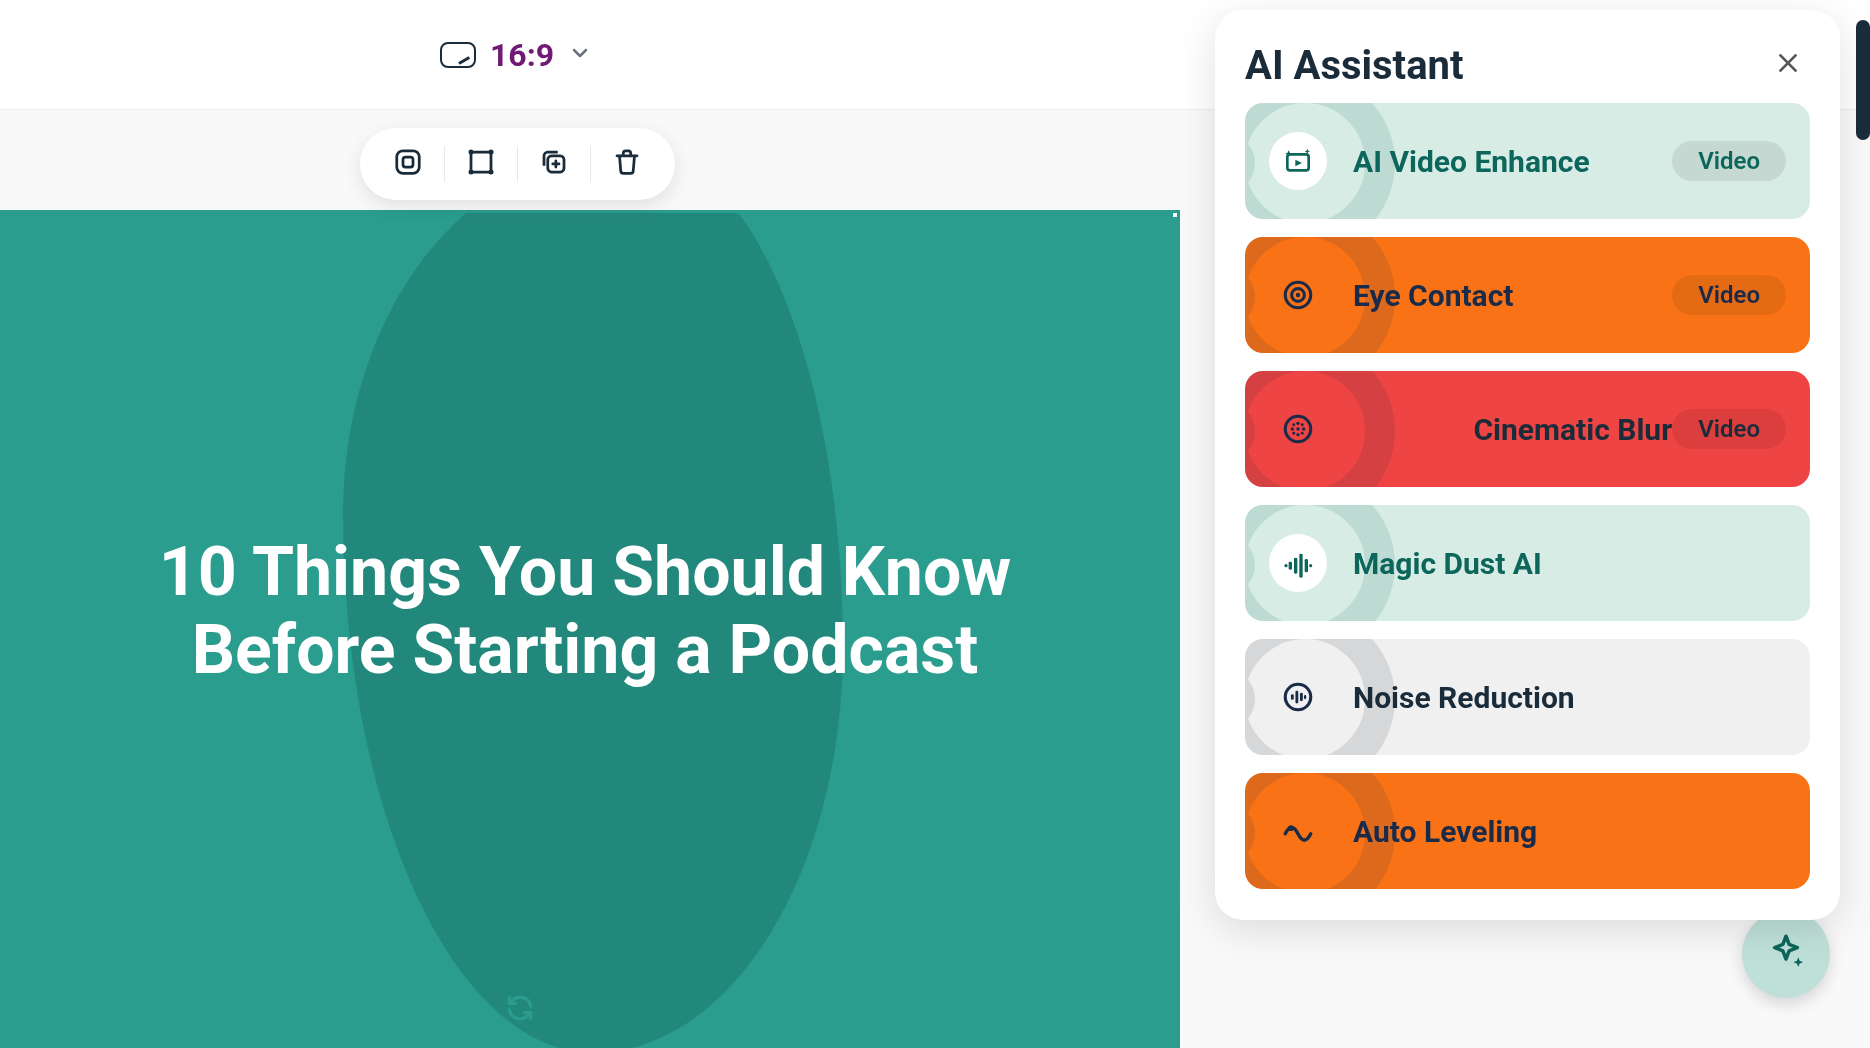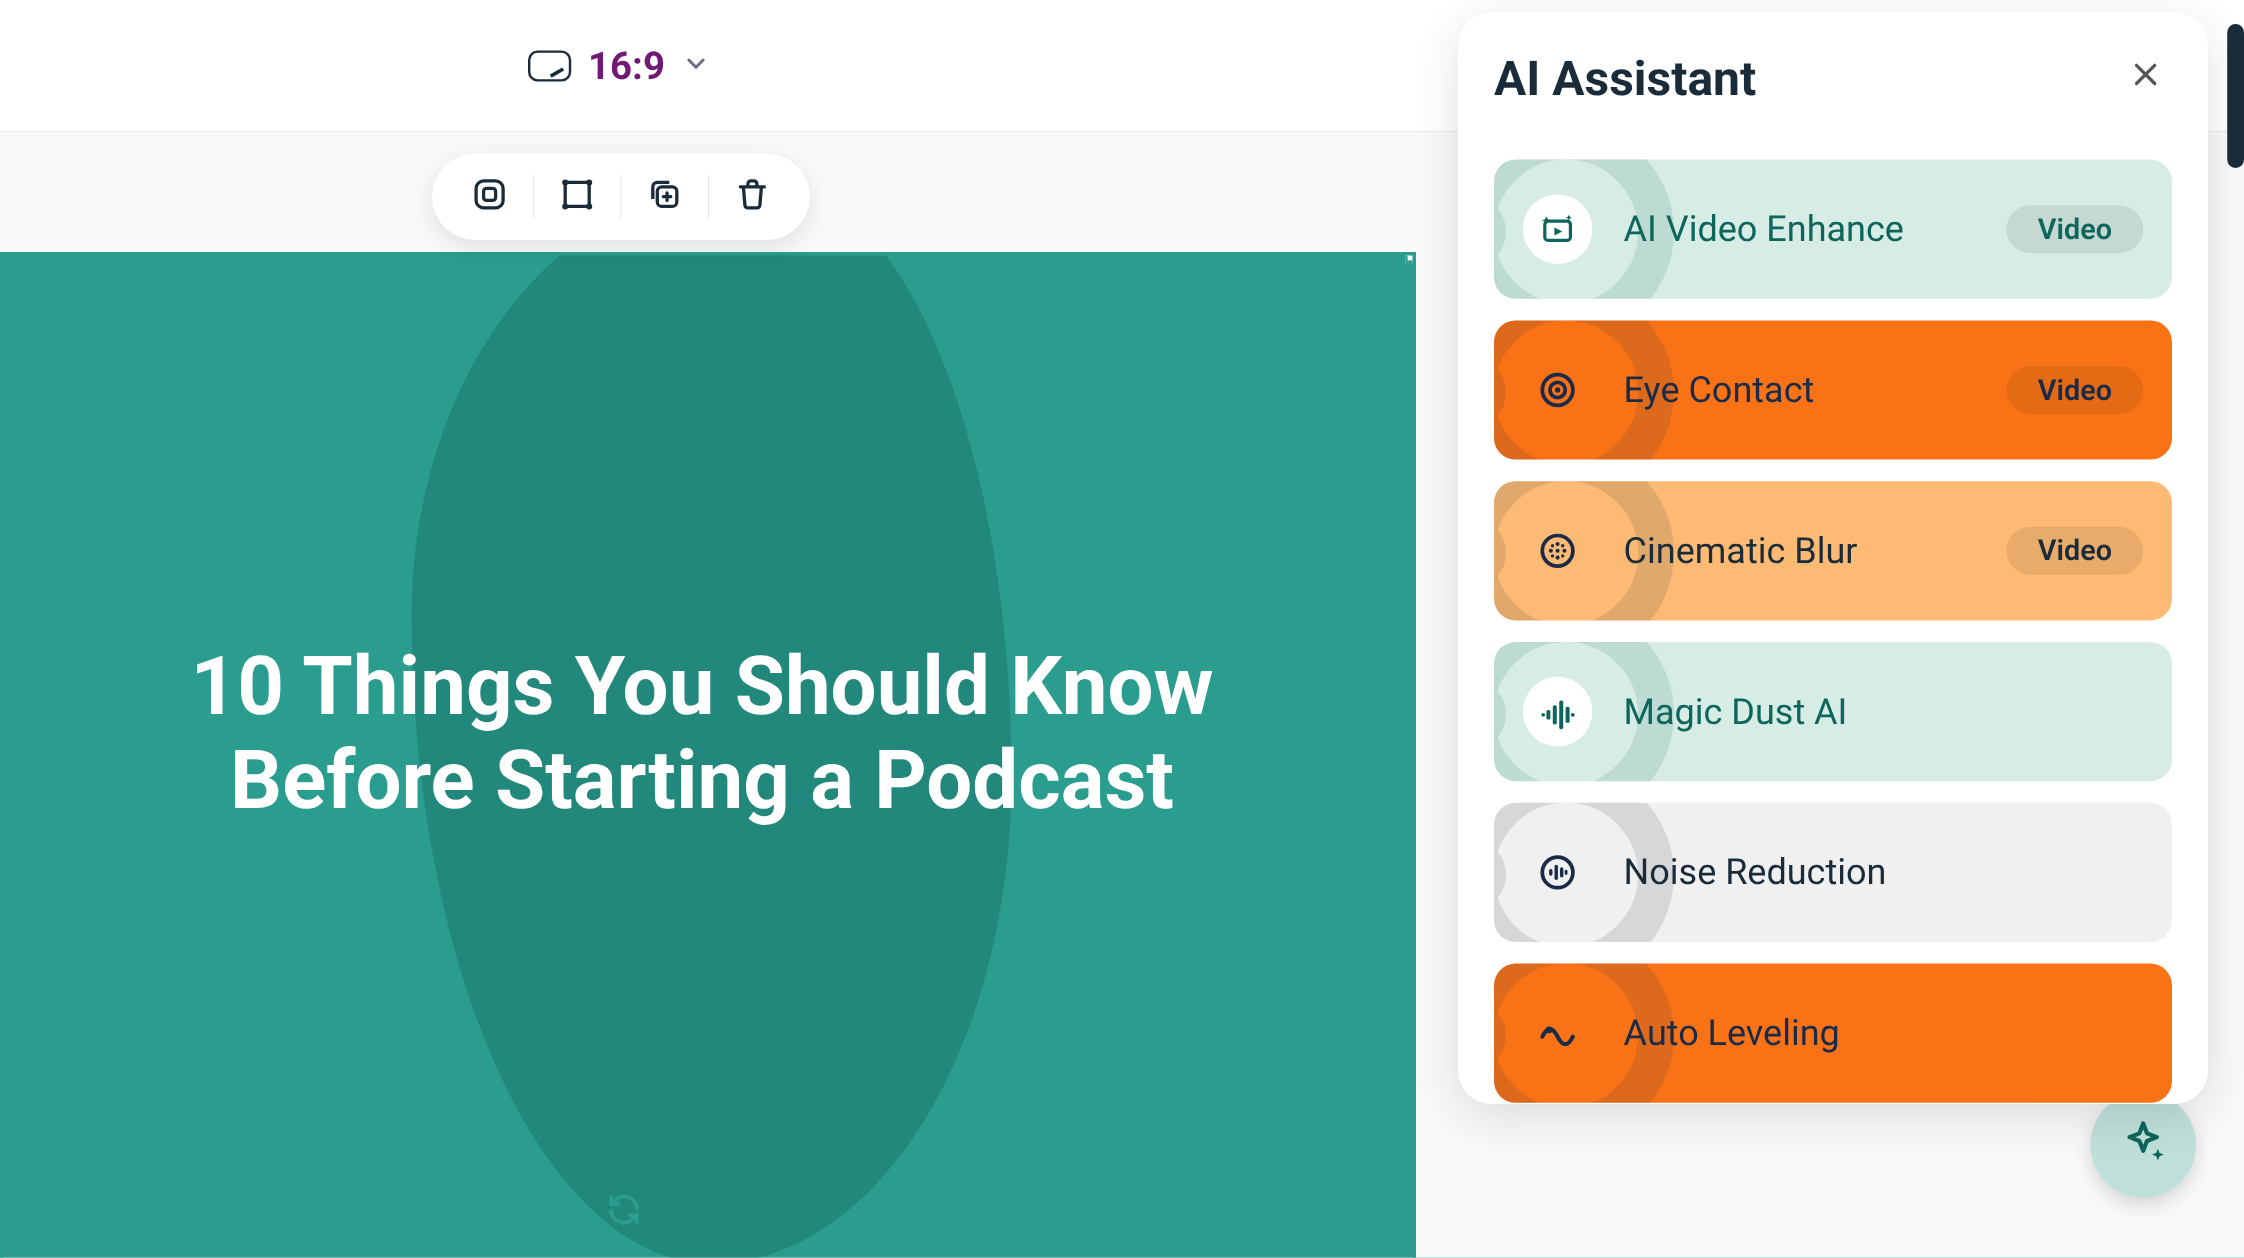--- a/index.html
+++ b/index.html
@@ -177,21 +177,21 @@
       border-radius: 28px;
       box-shadow: 0 10px 40px rgba(0,0,0,0.12);
       padding: 32px 30px;
       z-index: 20;
     }
 
     .ai-panel-header {
       display: flex;
       justify-content: space-between;
       align-items: center;
-      margin-bottom: 44px;
+      margin-bottom: 14px;
     }
 
     .ai-panel-title {
       font-size: 40px;
       font-weight: 700;
       color: #1a2b3a;
     }
 
     .ai-close-btn {
       width: 44px;
@@ -216,21 +216,21 @@
       display: flex;
       align-items: center;
       padding: 0 24px;
       cursor: pointer;
       position: relative;
       overflow: hidden;
     }
 
     .ai-item.teal { background: #d6ece4; color: #0d665b; }
     .ai-item.blue { background: #f97316; color: #1a2b4a; }
-    .ai-item.peach { background: #fdba74; color: #1a2b3a; }
+    .ai-item.peach { background: #ef4444; color: #1a2b3a; text-align: right; }
     .ai-item.gray { background: #f0f0f0; color: #1a2b3a; padding-left: 24px; }
 
     .ai-item-deco {
       position: absolute;
       left: -30px;
       top: -30px;
       width: 180px;
       height: 180px;
       opacity: 0.12;
       border-radius: 50%;
@@ -256,21 +256,21 @@
       flex-shrink: 0;
       margin-right: 26px;
       z-index: 1;
       color: #1a2b4a;
     }
     .ai-item.teal .ai-item-icon { color: #0d665b; }
     .ai-item.gray .ai-item-icon { background: transparent; }
 
     .ai-item-label {
       font-size: 30px;
-      font-weight: 400;
+      font-weight: 700;
       z-index: 1;
       flex: 1;
     }
 
     .ai-item-badge {
       background: rgba(0,0,0,0.08);
       padding: 6px 26px;
       border-radius: 28px;
       font-size: 24px;
       font-weight: 600;

